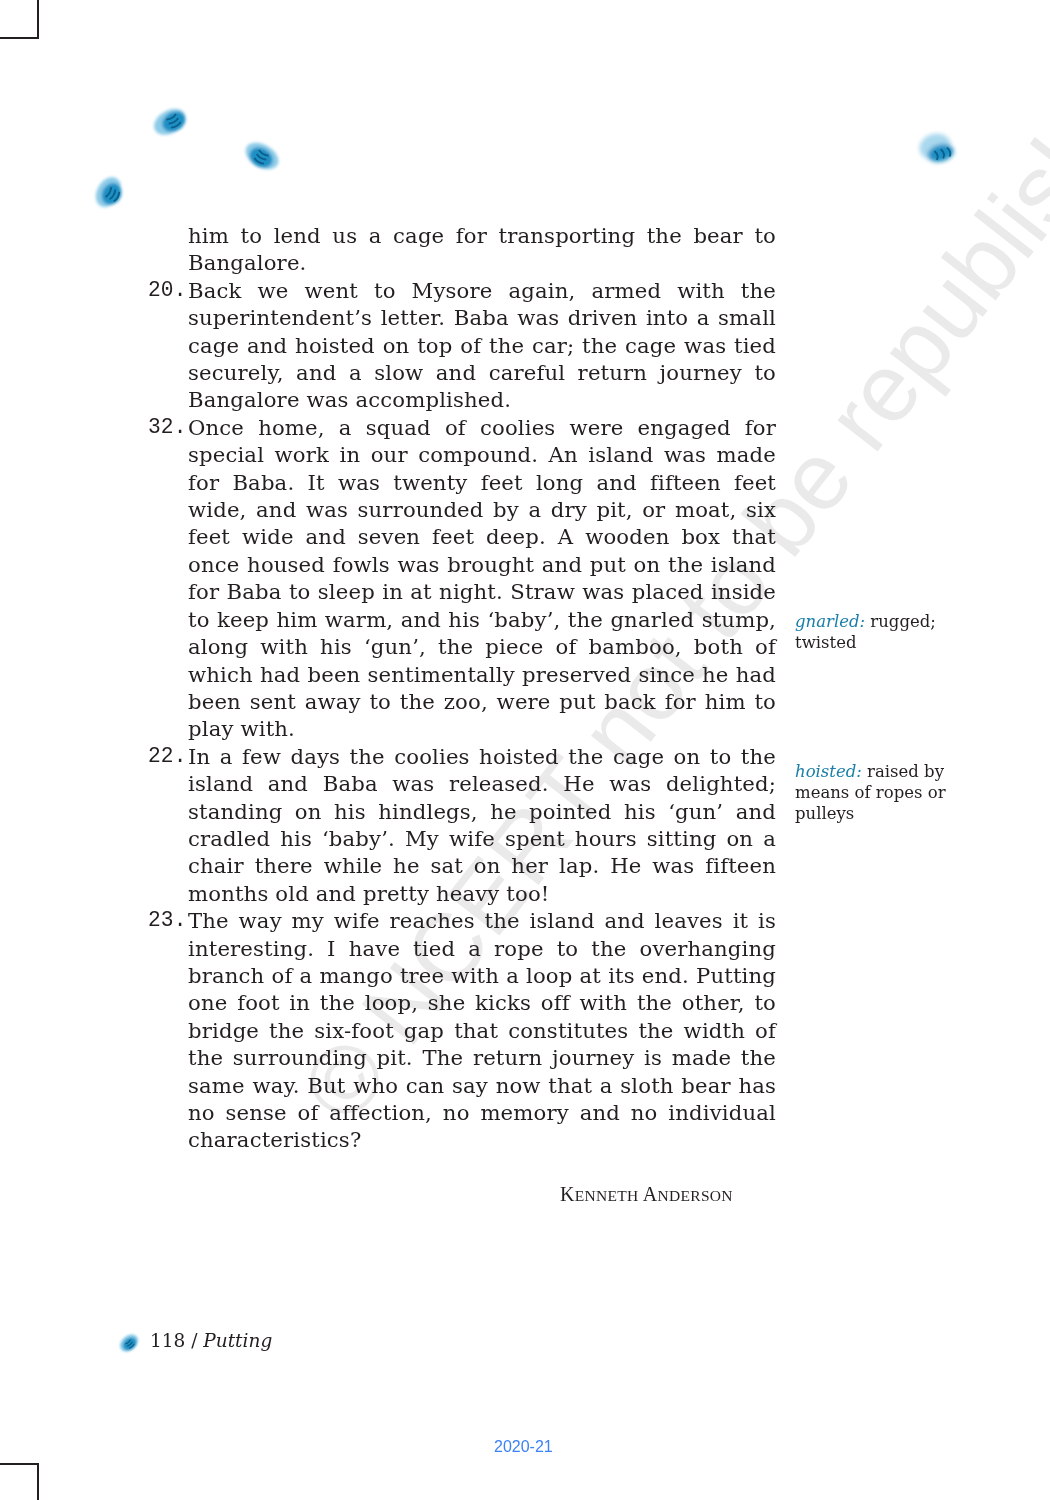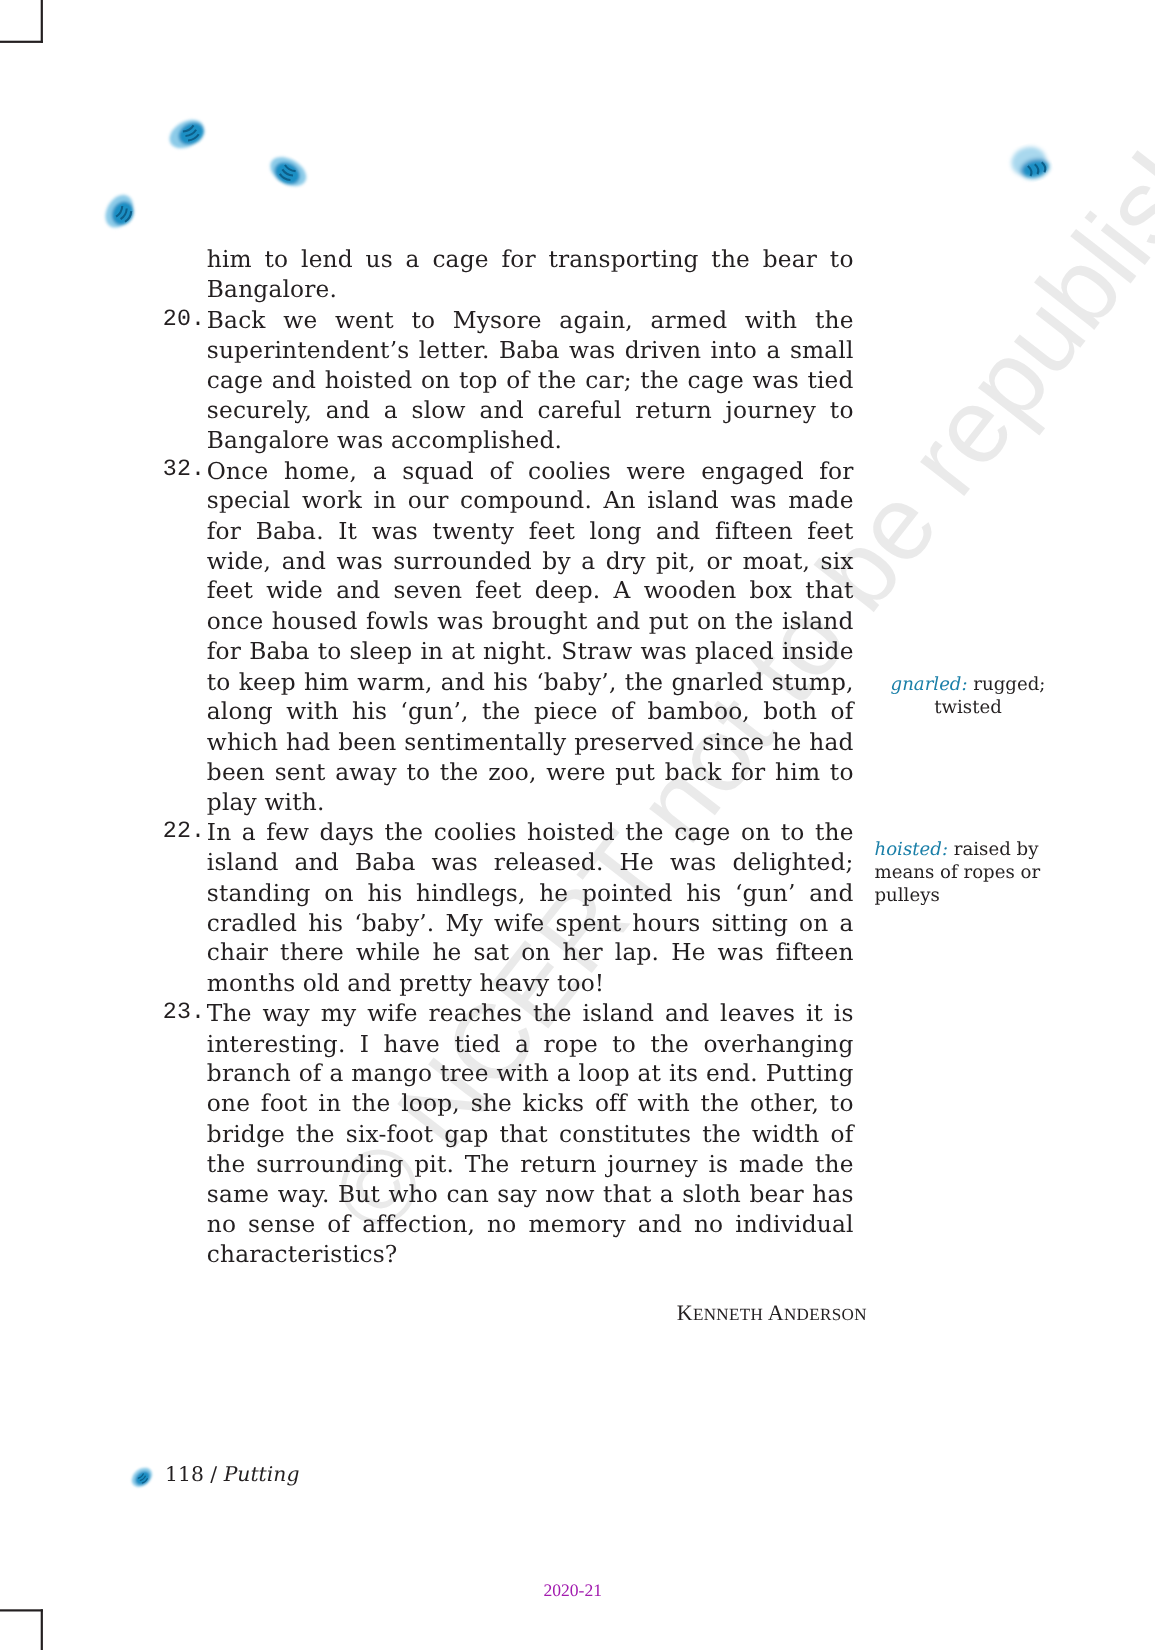--- a/index.html
+++ b/index.html
@@ -13,28 +13,28 @@
 
   .body-text { position: absolute; left: 148px; top: 222px; width: 628px;
                font-size: 21.2px; line-height: 27.4px; letter-spacing: 0.15px; }
   .para { position: relative; padding-left: 40px; text-align: justify; text-align-last: left; margin: 0; }
   .para .num { position: absolute; left: 0; top: 0; font-family: Liberation Mono, monospace; }
   .para.cont { padding-left: 40px; }
 
   .gloss { position: absolute; left: 795px; width: 170px; font-size: 16.5px; line-height: 21px; }
   .gloss .term { font-style: italic; color: #1a7fa8; }
 
-  .author { position: absolute; left: 572px; width: 216px; top: 1183px; text-align: right;
+  .author { position: absolute; left: 560px; width: 216px; top: 1183px; 
             font-family: "Liberation Serif", serif; font-size: 20px; letter-spacing: 0.3px; }
   .author .sc { font-size: 15.5px; }
 
   .footer { position: absolute; left: 150px; top: 1330px; font-size: 18.5px; }
   .footer .book { font-style: italic; }
 
-  .year { position: absolute; left: 494px; top: 1438px; font-family: Liberation Serif, serif; font-size: 16px; color: #a21caf; }
+  .year { position: absolute; left: 494px; top: 1438px; font-family: Liberation Sans, sans-serif; font-size: 16px; color: #3b82f6; }
 
   .watermark { position: absolute; left: 150px; top: 700px; width: 900px; transform: rotate(-52deg);
                transform-origin: center; font-family: "Liberation Sans", sans-serif; font-size: 96px;
                color: rgba(160,160,160,0.22); white-space: nowrap; pointer-events: none; line-height: 1.1; }
 </style>
 </head>
 <body>
 
 <div class="crop" style="left:37px;top:0;width:2px;height:39px;"></div>
 <div class="crop" style="left:0;top:37px;width:39px;height:2px;"></div>
@@ -113,21 +113,21 @@
   <p class="para">
     <span class="num">22.</span>
     <span>In a few days the coolies hoisted the cage on to the island and Baba was released. He was delighted; standing on his hindlegs, he pointed his ‘gun’ and cradled his ‘baby’. My wife spent hours sitting on a chair there while he sat on her lap. He was fifteen months old and pretty heavy too!</span>
   </p>
   <p class="para">
     <span class="num">23.</span>
     <span>The way my wife reaches the island and leaves it is interesting. I have tied a rope to the overhanging branch of a mango tree with a loop at its end. Putting one foot in the loop, she kicks off with the other, to bridge the six-foot gap that constitutes the width of the surrounding pit. The return journey is made the same way. But who can say now that a sloth bear has no sense of affection, no memory and no individual characteristics?</span>
   </p>
 </div>
 
-<div class="gloss" style="top:611px;text-align:center;">
+<div class="gloss" style="top:611px;">
   <span class="term">gnarled:</span><span> rugged; twisted</span>
 </div>
 <div class="gloss" style="top:749px;margin-top:12px;">
   <span class="term">hoisted:</span><span> raised by means of ropes or pulleys</span>
 </div>
 
 <div class="author">
   <span>K</span><span class="sc">ENNETH</span>
   <span>A</span><span class="sc">NDERSON</span>
 </div>

